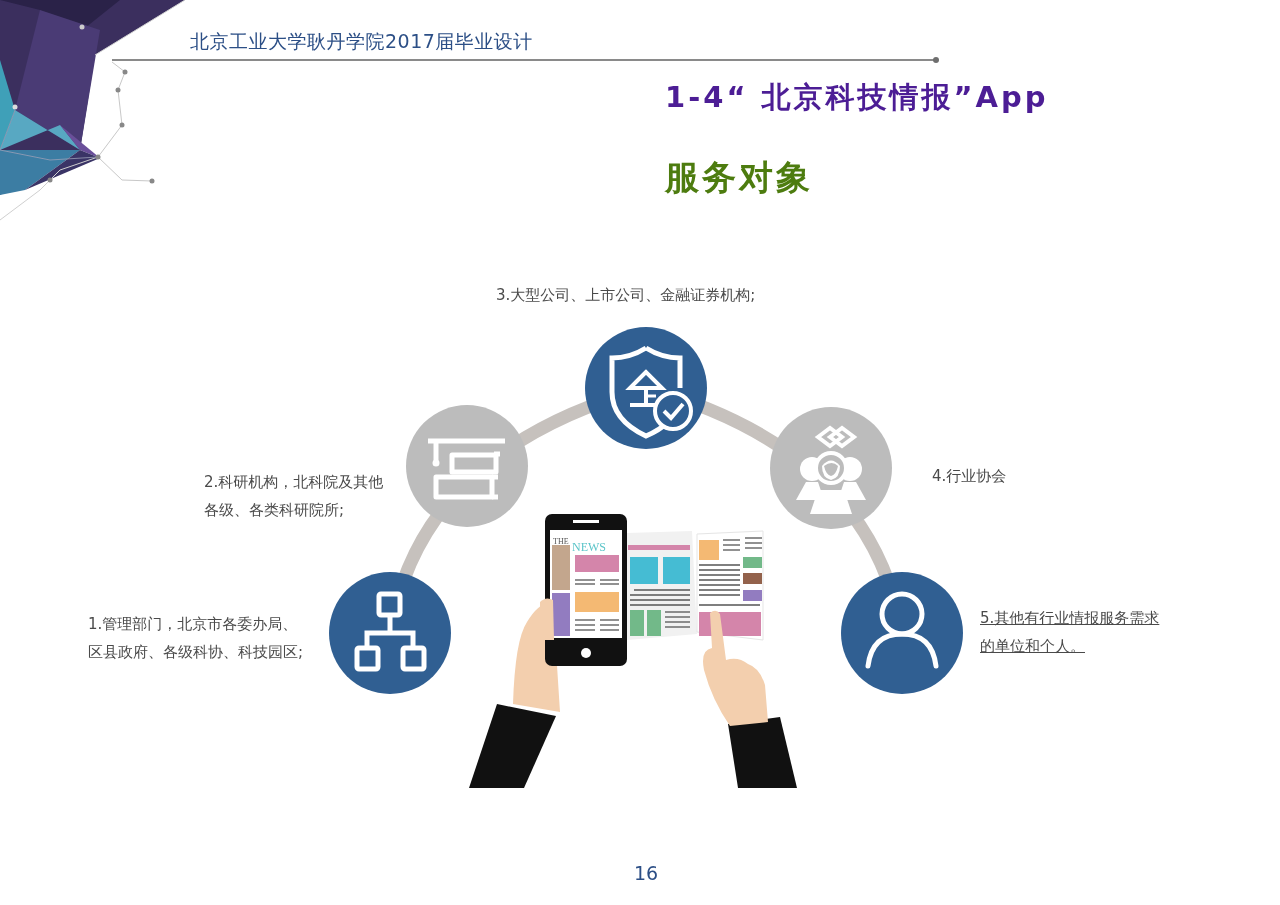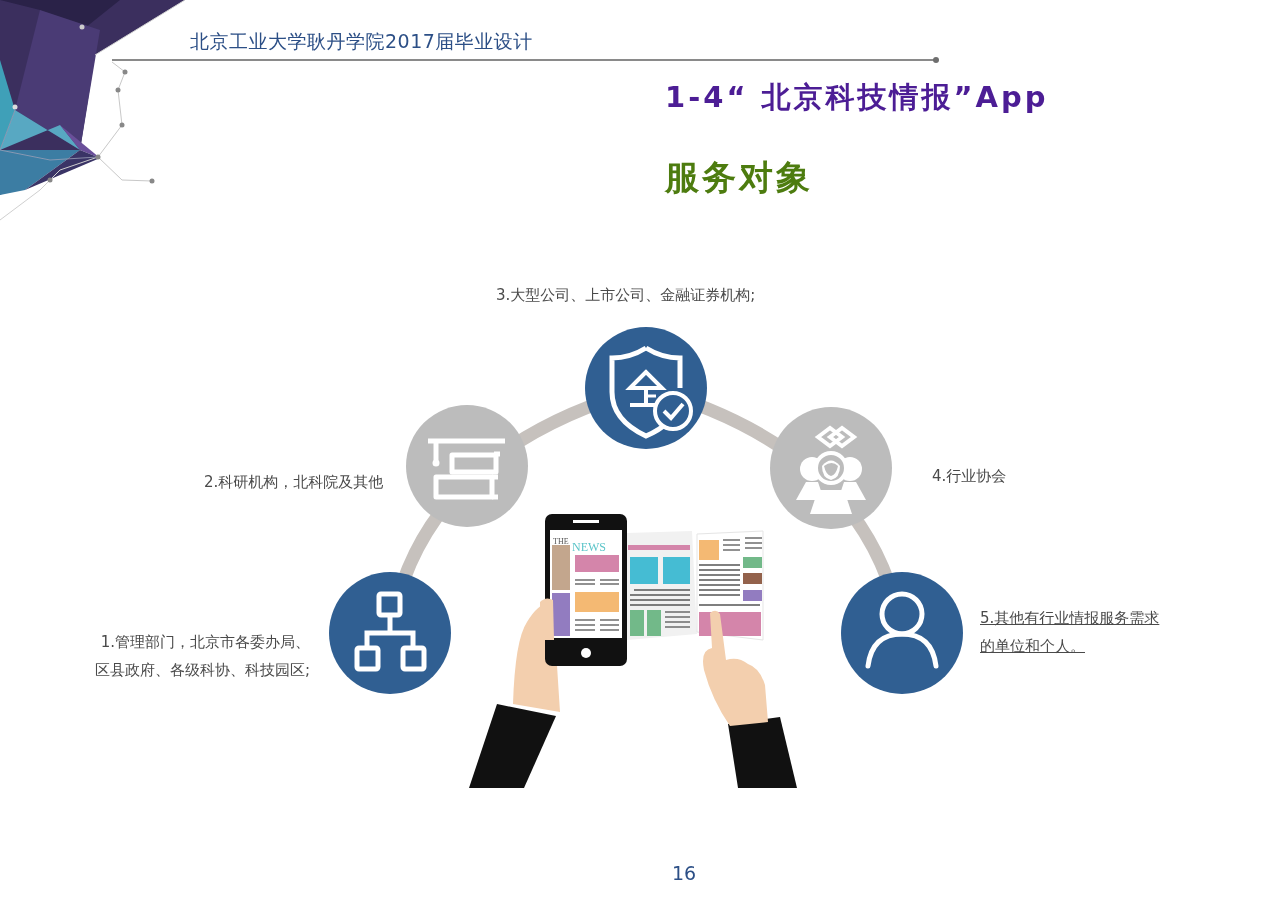--- a/index.html
+++ b/index.html
@@ -10,23 +10,23 @@
   .header-title { left: 190px; top: 29px; font-size: 19px; color: #2c4f86; letter-spacing: 0.5px; white-space: nowrap; }
   .header-rule { left: 112px; top: 59px; width: 824px; height: 2px; background: #8a8a8a; }
   .header-dot { left: 933px; top: 57px; width: 6px; height: 6px; border-radius: 50%; background: #6e6e6e; }
   .title1 { left: 665px; top: 78px; font-size: 29px; font-weight: bold; color: #4c1d95; white-space: nowrap; letter-spacing: 3px; }
   .title2 { left: 665px; top: 155px; font-size: 34px; font-weight: bold; color: #4d7c0f; white-space: nowrap; letter-spacing: 3px; }
   .diagram { left: 0; top: 0; width: 1280px; height: 905px; }
   .label { font-size: 15px; color: #4a4a4a; line-height: 28px; white-space: nowrap; }
   .label-3 { left: 496px; top: 281px; }
   .label-2 { left: 204px; top: 428px; width: 198px; margin-top: 40px; }
   .label-4 { left: 932px; top: 462px; }
-  .label-1 { left: 88px; top: 628px; text-align: right; width: 222px; white-space: normal; }
+  .label-1 { left: 88px; top: 610px; width: 222px; white-space: normal; }
   .label-5 { left: 980px; top: 604px; width: 190px; white-space: normal; text-decoration: underline; }
-  .page-number { left: 672px; top: 862px; font-size: 19px; color: #2c4f86; }
+  .page-number { left: 634px; top: 862px; font-size: 19px; color: #2c4f86; }
 </style>
 </head>
 <body>
 
 <svg class="abs corner" viewBox="0 0 200 230">
   <polygon points="0,0 185,0 95,55 80,150 0,195" fill="#3b2f5e"></polygon>
   <polygon points="0,0 120,0 70,40 40,10" fill="#2a2248"></polygon>
   <polygon points="40,10 100,30 80,150 15,110" fill="#4a3b75"></polygon>
   <polygon points="0,60 15,110 0,150" fill="#3fa0b8"></polygon>
   <polygon points="15,110 80,150 60,125 0,150" fill="#58a8c2"></polygon>
@@ -195,18 +195,19 @@
         <line x1="699" y1="605" x2="760" y2="605"></line>
     </g>
 
     <path d="M 710 613 Q 716 608 720 614 L 726 660 Q 738 656 748 664 Q 760 668 765 685 L 768 722 L 730 726 Q 712 700 704 670 Q 700 650 712 648 Z" fill="#f3cfae"></path>
   </g>
 </svg>
 
 <div class="abs label label-3">3.大型公司、上市公司、金融证券机构;</div>
 <div class="abs label label-2">
   <div>2.科研机构，北科院及其他</div>
+  <div>各级、各类科研院所;</div>
 </div>
 <div class="abs label label-4">4.行业协会</div>
 <div class="abs label label-1">1.管理部门，北京市各委办局、区县政府、各级科协、科技园区;</div>
 <div class="abs label label-5">5.其他有行业情报服务需求的单位和个人。</div>
 
 <div class="abs page-number">16</div>
 
 </body></html>

